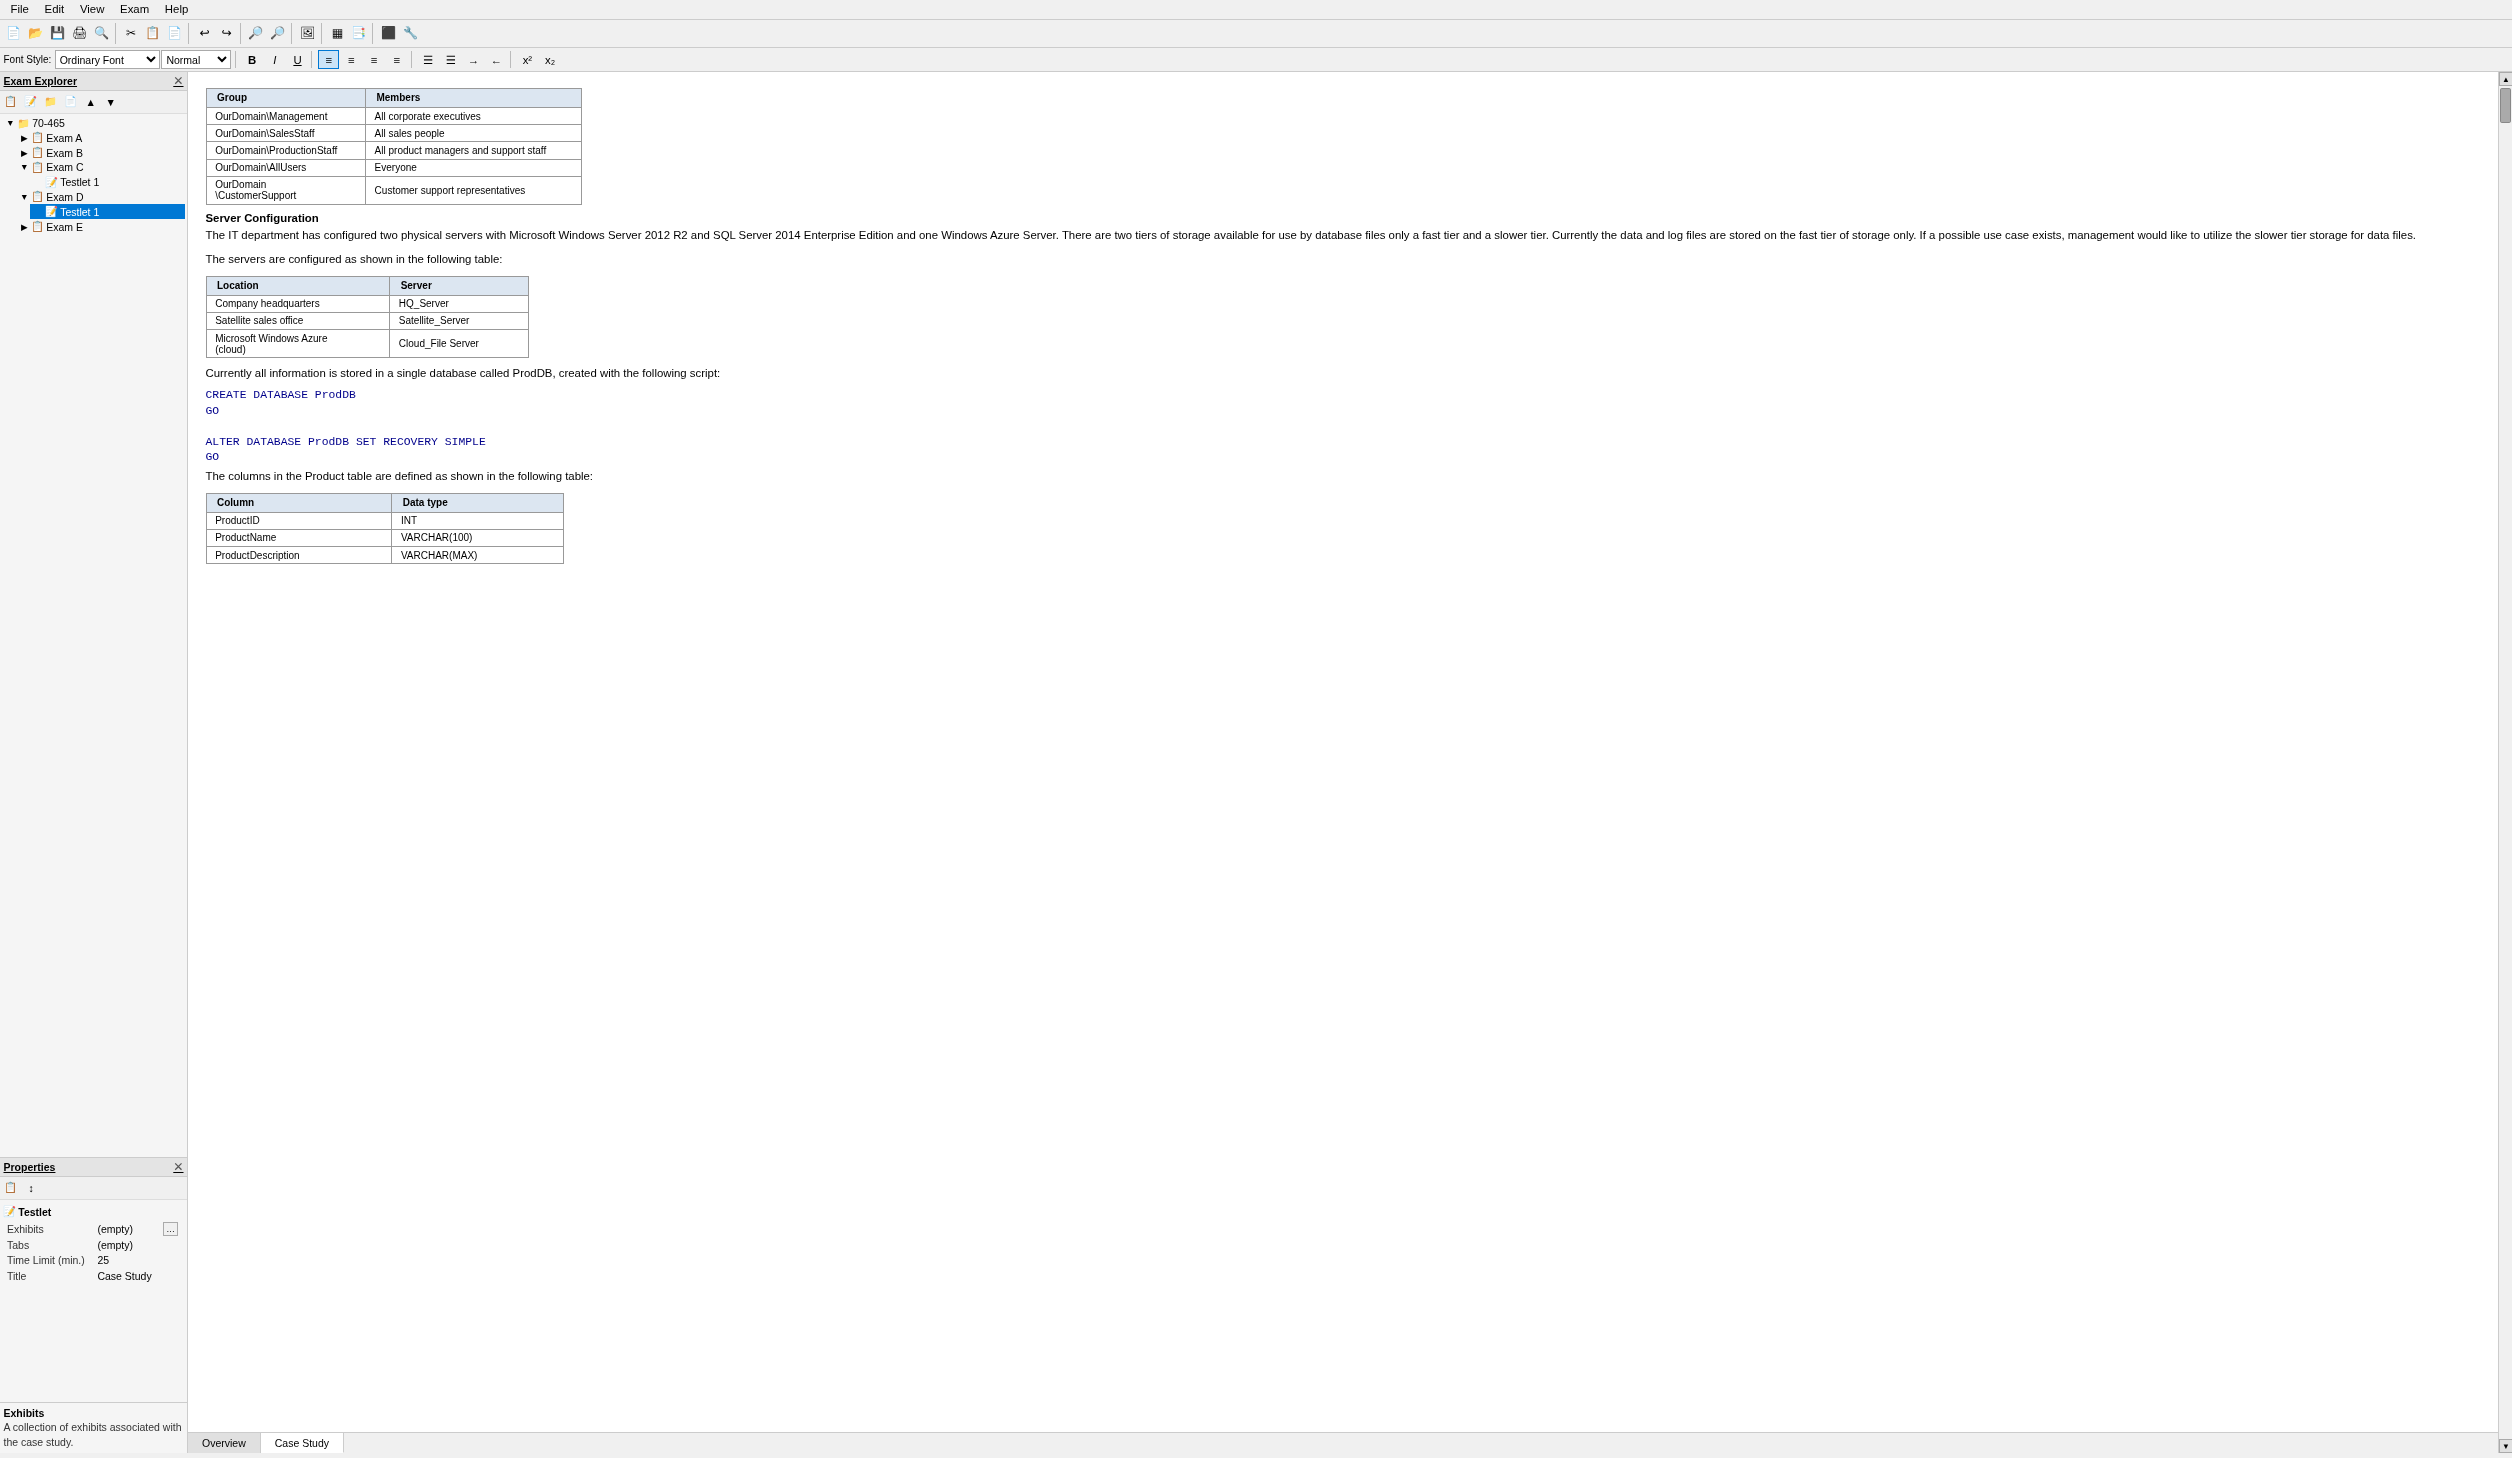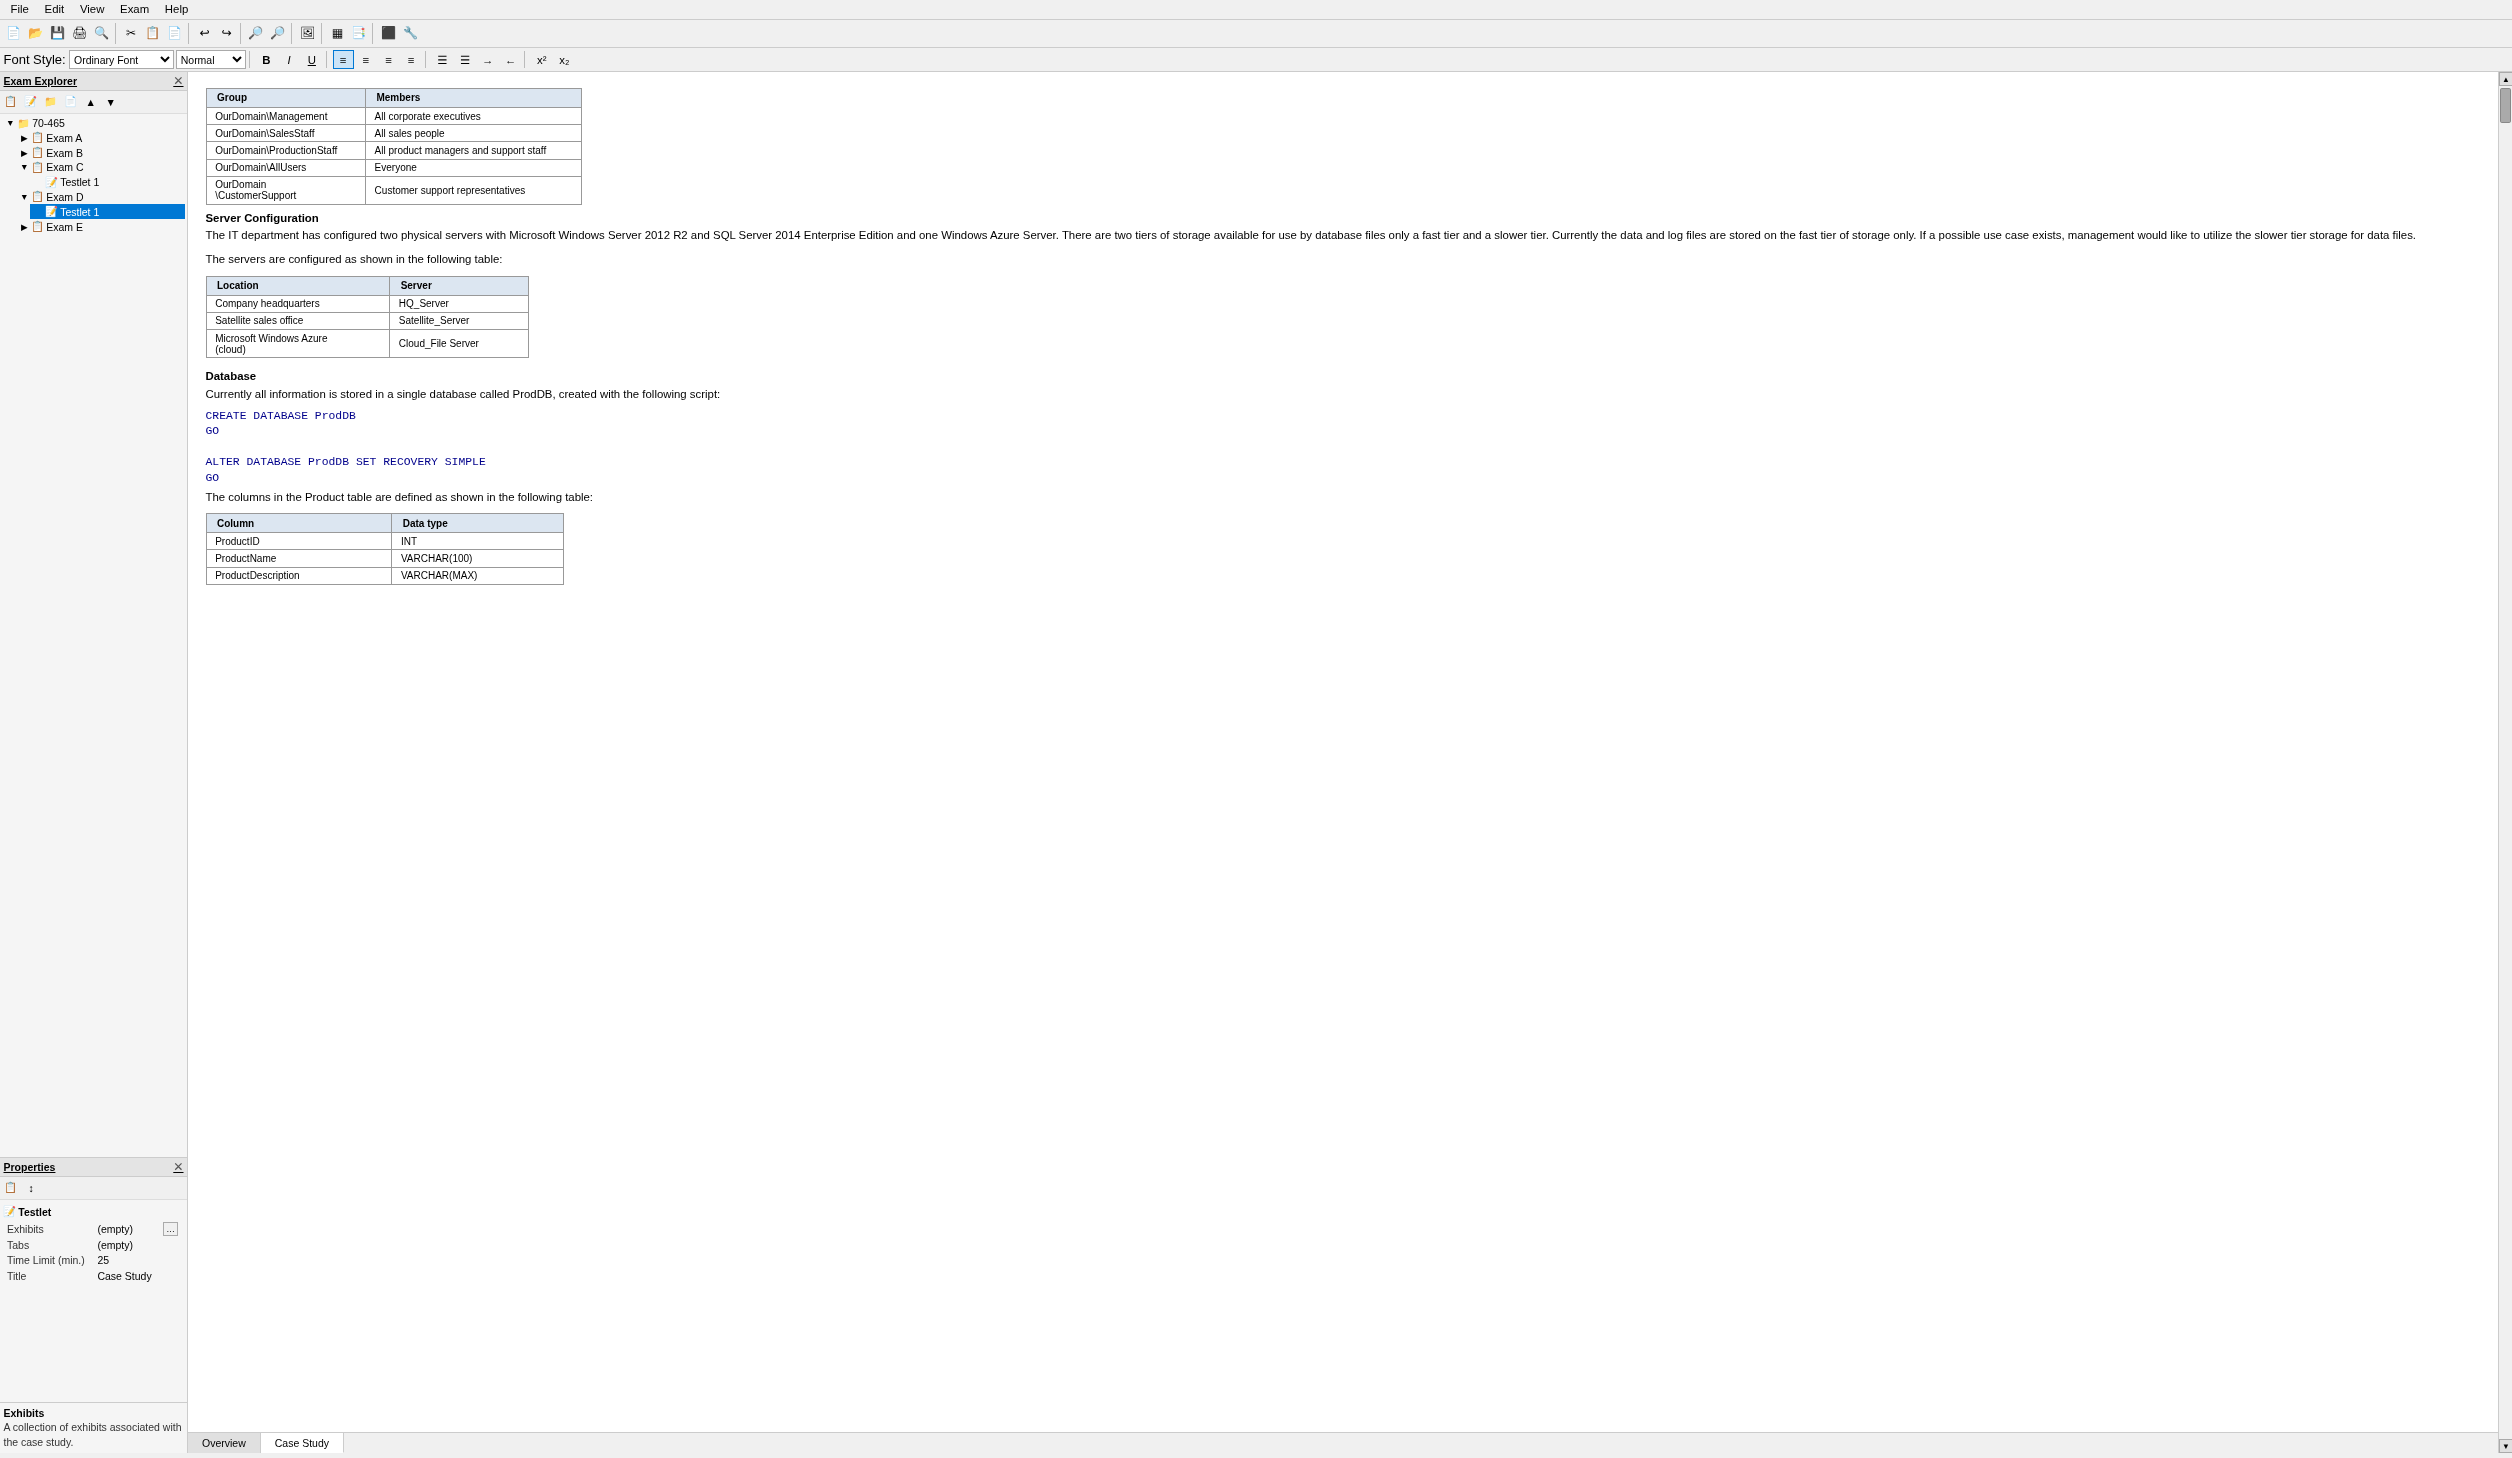--- a/index.html
+++ b/index.html
@@ -9,21 +9,21 @@
     .menu-bar { display: flex; align-items: center; background: #f0f0f0; border-bottom: 0.9px solid #ccc; padding: 1.7px 3.5px; gap: 1.7px; }
     .menu-item { padding: 1.7px 7px; cursor: pointer; font-size: 11.4px; }
 
     
     .toolbar { display: flex; align-items: center; background: #f0f0f0; border-bottom: 0.9px solid #ccc; padding: 1.7px 3.5px; gap: 0.9px; min-height: 28px; }
     .tb-btn { width: 21px; height: 21px; background: #f0f0f0; border: 0.9px solid transparent; cursor: pointer; display: flex; align-items: center; justify-content: center; font-size: 12.2px; }
     .tb-separator { width: 3.5px; height: 21px; border-left: 0.9px solid #bbb; margin: 0 1.7px; }
 
     
     .format-bar { display: flex; align-items: center; background: #f0f0f0; border-bottom: 0.9px solid #ccc; padding: 1.7px 3.5px; gap: 1.7px; min-height: 24.5px; }
-    .font-style-label { font-size: 13px; margin-right: 1.7px; }
+    .font-style-label { font-size: 10px; margin-right: 1.7px; }
     .font-combo { height: 19px; font-size: 10.5px; border: 0.9px solid #aaa; background: white; width: 105px; }
     .style-combo { height: 19px; font-size: 10.5px; border: 0.9px solid #aaa; background: white; width: 70px; }
     .fmt-btn { width: 21px; height: 19px; border: 0.9px solid transparent; background: #f0f0f0; cursor: pointer; display: flex; align-items: center; justify-content: center; font-size: 11.4px; }
     .fmt-btn.active { border-color: #0078d4; background: #cce4f7; }
     .fmt-separator { width: 3.5px; height: 17.5px; border-left: 0.9px solid #bbb; margin: 0 1.7px; }
 
     
     .main-layout { display: flex; height: calc(100vh - 77px); }
 
     
@@ -323,21 +323,20 @@
           <td>Satellite sales office</td>
           <td>Satellite_Server</td>
         </tr>
         <tr>
           <td>Microsoft Windows Azure<br>(cloud)</td>
           <td>Cloud_File Server</td>
         </tr>
       </tbody>
         </table>
 
-      <h3 style="margin-top:12.2px;">Database</h3>
       <p>Currently all information is stored in a single database called ProdDB, created with the following script:</p>
 
       <div class="code-block" style="margin-top:7px;">CREATE DATABASE ProdDB</div>
       <div class="code-block">GO</div>
       <div class="code-block" style="margin-top:19px;">ALTER DATABASE ProdDB SET RECOVERY SIMPLE</div>
       <div class="code-block">GO</div>
 
       <p style="margin-top:5.2px;">The columns in the Product table are defined as shown in the following table:</p>
 
       <table class="content-table" style="min-width:358px; margin-top:7px;">

